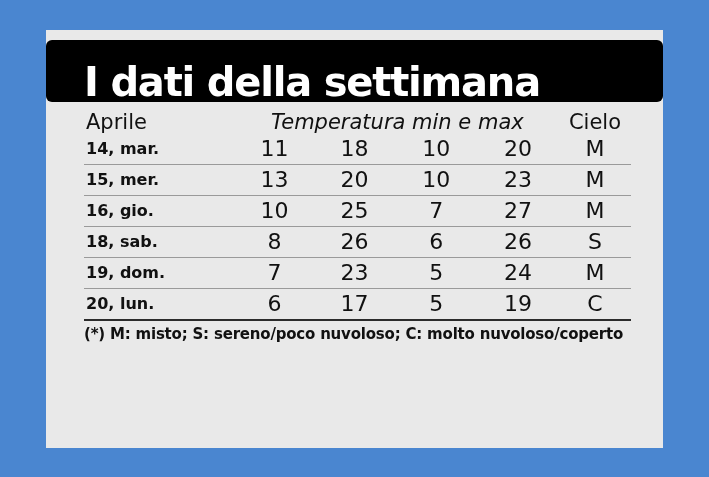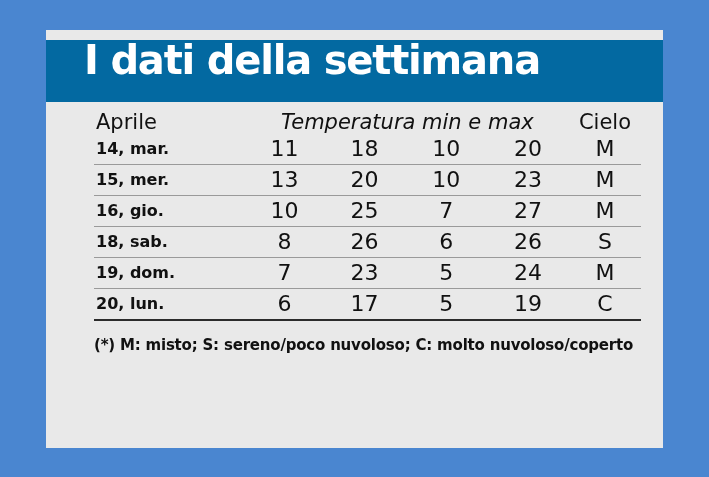--- a/index.html
+++ b/index.html
@@ -28,40 +28,40 @@
     height: 418px;
     background: #e9e9e9;
     box-sizing: border-box;
   }
   .title-bar {
     position: absolute;
     left: 0px;
     top: 10px;
     width: 617px;
     height: 62px;
-    background: #0369a1;
+    background: #000000;
     display: flex;
-    align-items: flex-start;
+    align-items: flex-end;
+    border-radius: 6px;
   }
   .title-text {
     color: #ffffff;
     font-family: "DejaVu Sans", sans-serif;
     font-weight: bold;
     font-size: 40px;
     letter-spacing: -1.2px;
     padding-left: 38px;
     line-height: 1;
     white-space: nowrap;
   }
   .table-area {
     position: absolute;
     left: 0px;
     top: 80px;
     width: 617px;
-    padding-left: 10px;
   }
   table.data {
     border-collapse: collapse;
     width: 547px;
     margin-left: 38px;
     font-family: "DejaVu Sans", sans-serif;
   }
   table.data td {
     padding: 0;
     font-size: 21px;
@@ -105,21 +105,21 @@
   }
   tr.row td.col-day {
     font-weight: bold;
     font-size: 16px;
   }
   tr.row:last-child td {
     border-bottom: 2px solid #2b2b2b;
   }
   .note {
     margin-left: 38px;
-    margin-top: 15px;
+    margin-top: 4px;
     width: 560px;
     font-family: "DejaVu Sans", sans-serif;
     font-size: 15px;
     color: #111111;
     font-weight: bold;
     letter-spacing: -0.2px;
   }
 </style>
 </head>
 <body>

